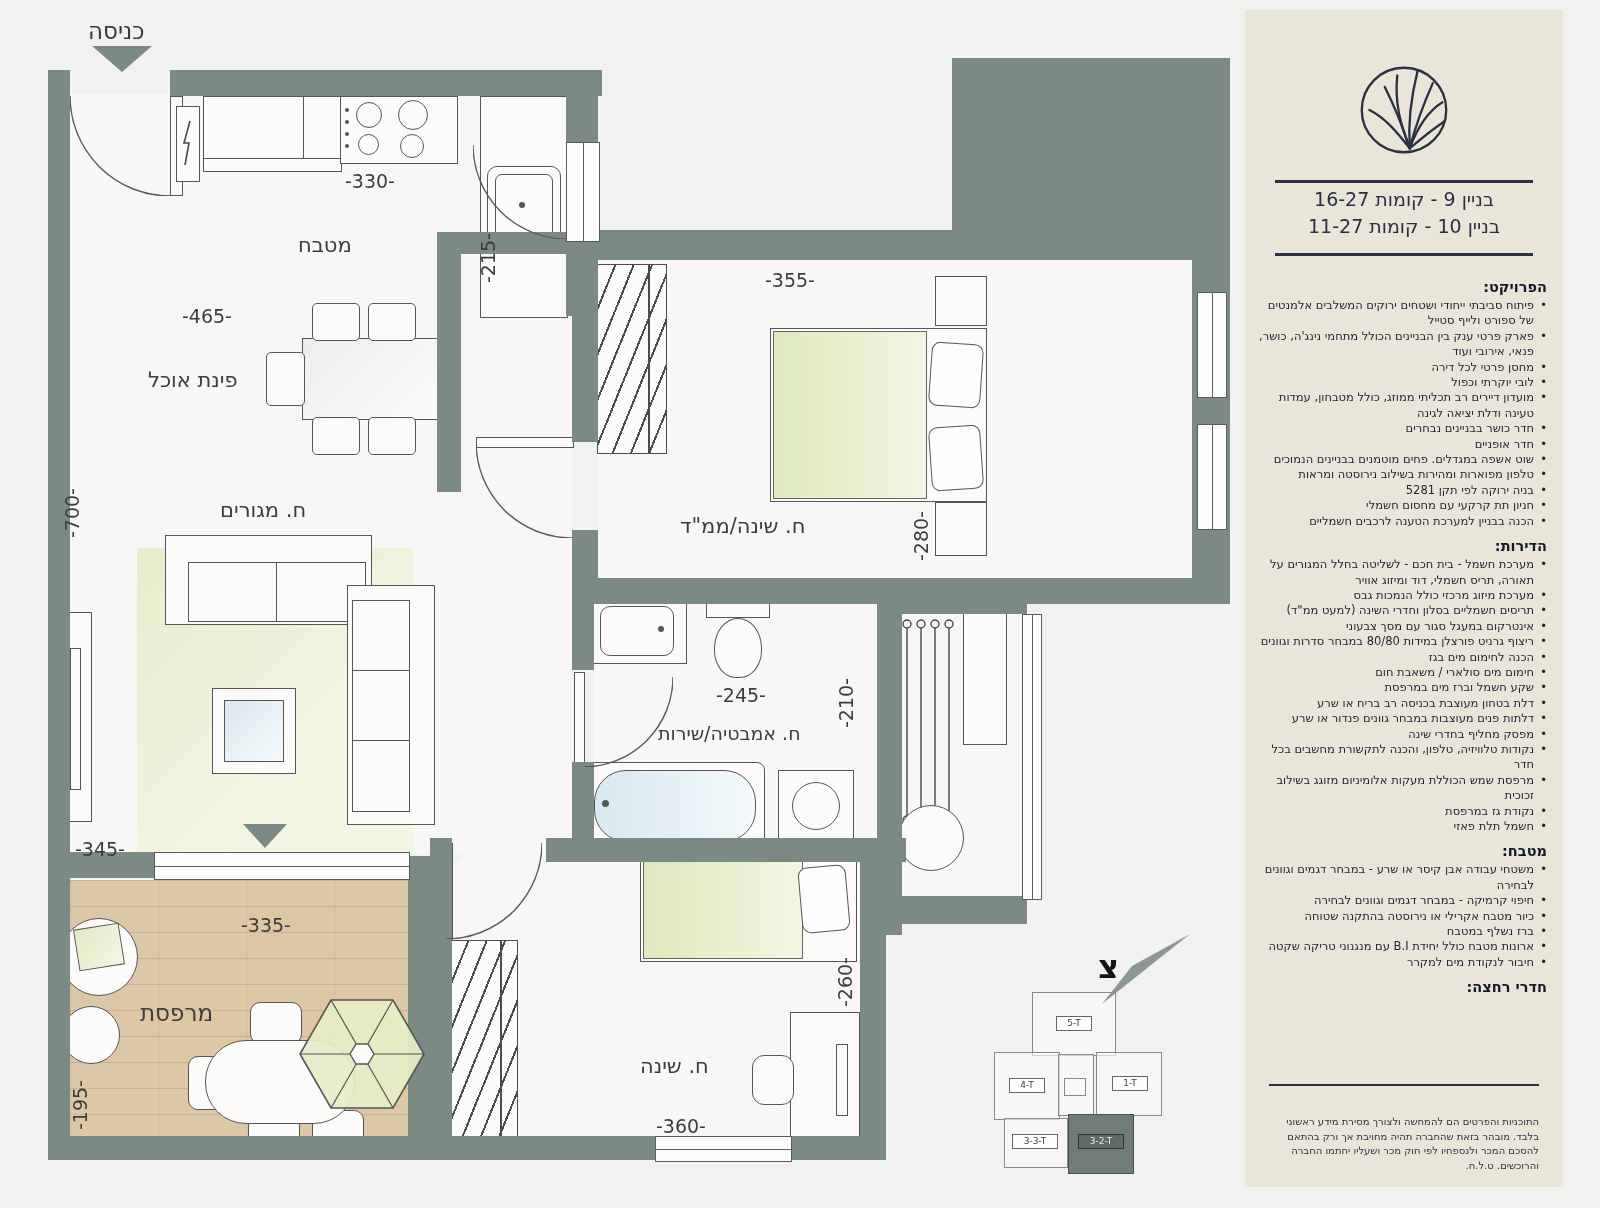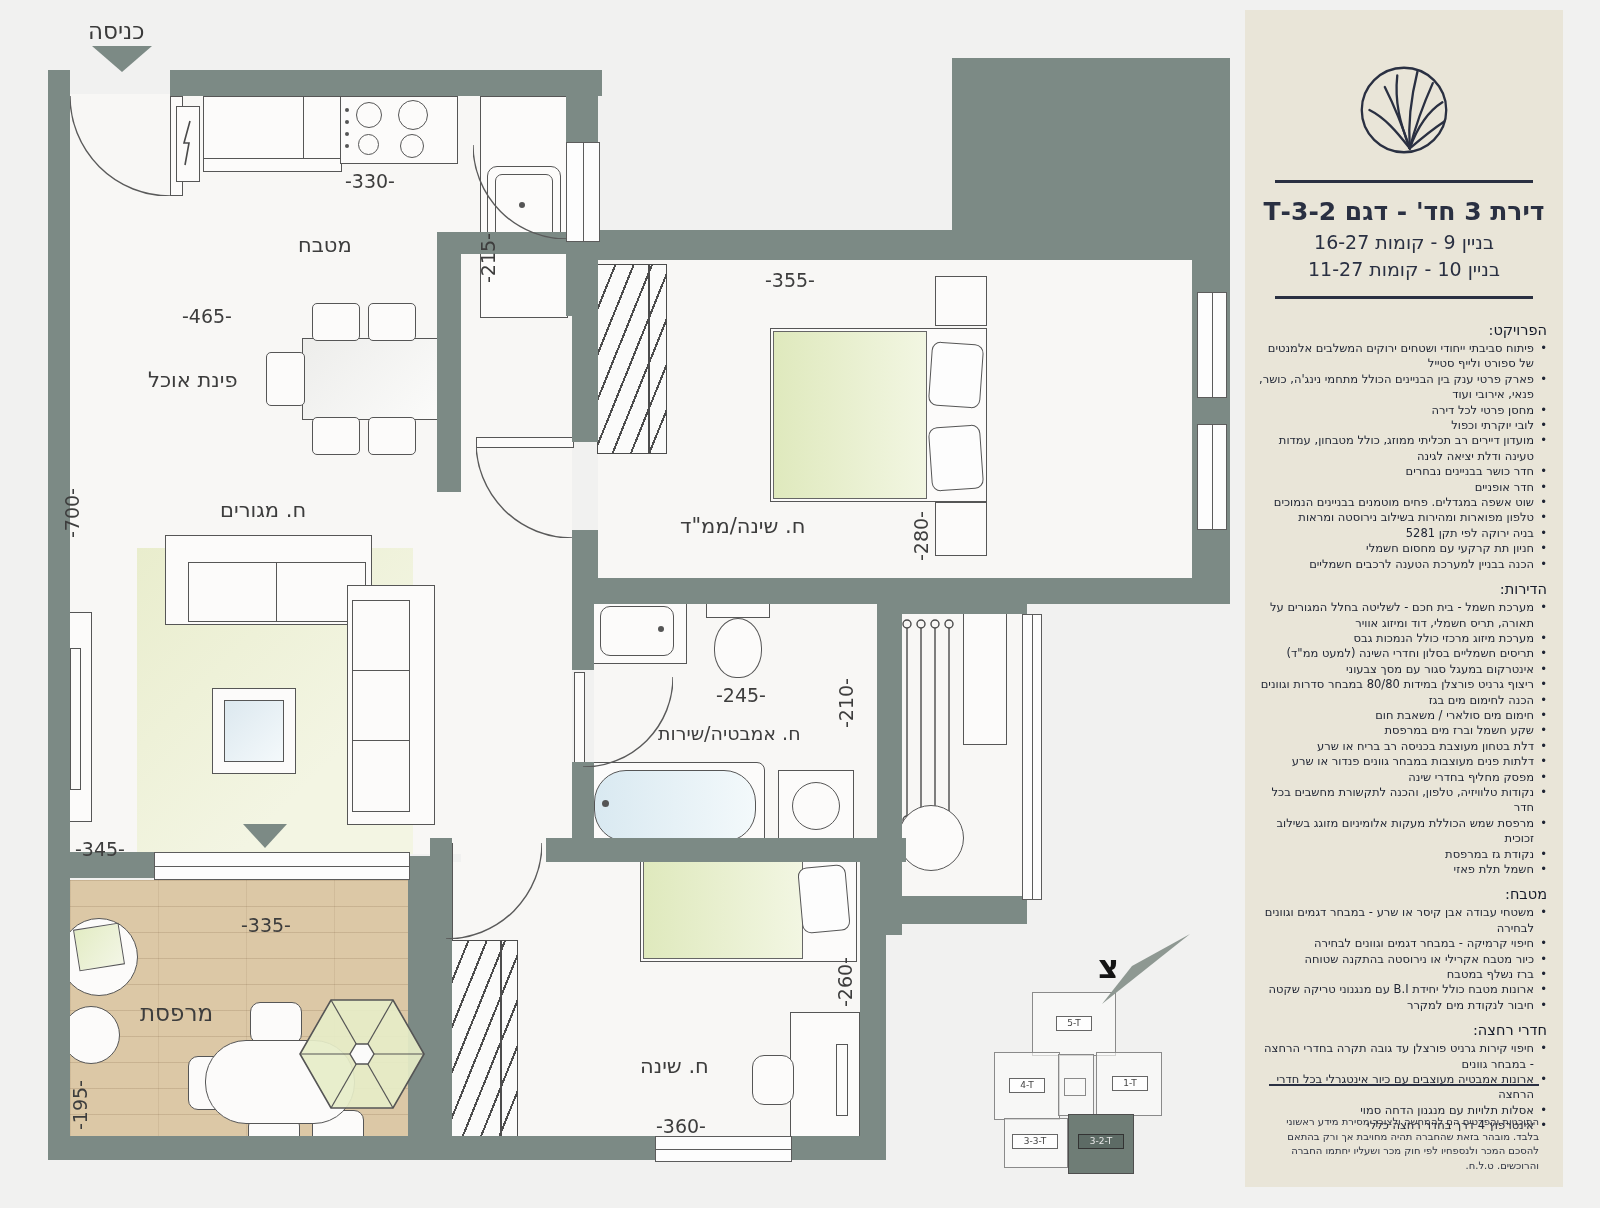--- a/index.html
+++ b/index.html
@@ -40,21 +40,21 @@
           background:rgba(255,255,255,.85);text-align:center;line-height:13px;height:13px;}
   .kp-lbl-hl{background:#5d6b65;color:#e8e8e8;border-color:#333;}
   
   #panel{position:absolute;left:1245px;top:10px;width:318px;height:1177px;background:#e9e5d8;
          z-index:8;overflow:hidden;color:#1e2433;}
   #panel .logo{display:block;margin:52px auto 0;}
   .rule{height:3px;background:#2a3042;margin:22px 30px 0;}
   .ttl{direction:rtl;text-align:center;font-size:25px;font-weight:bold;color:#2a3042;margin-top:14px;}
   .sub{direction:rtl;text-align:center;font-size:19px;color:#2a3042;margin-top:5px;}
   .sections{direction:rtl;text-align:right;padding:14px 16px 0 14px;}
-  .sec-h{font-size:14.5px;font-weight:normal;margin:9px 0 3px;color:#141a29;}
+  .sec-h{font-size:14.5px;font-weight:bold;margin:9px 0 3px;color:#141a29;}
   .li{position:relative;padding-right:13px;font-size:11.5px;line-height:1.34;color:#1e2433;}
   .li::before{content:"•";position:absolute;right:0;top:0;}
   .panel-footer{position:absolute;left:24px;right:24px;bottom:14px;direction:rtl;}
   .panel-footer .rule2{height:2.5px;background:#2a3042;margin-bottom:10px;}
   .disc{font-size:10px;line-height:1.45;color:#2e3342;text-align:right;margin-top:29px;}
 </style>
 </head>
 <body>
 
 <div id="page">
@@ -285,21 +285,20 @@
         <path d="M56,90 C42,72 30,58 14,50"></path>
         <path d="M56,90 C46,64 40,42 43,14"></path>
         <path d="M56,90 C54,62 57,38 64,10"></path>
         <path d="M56,90 C64,68 74,52 90,42"></path>
         <path d="M56,90 C70,78 80,70 92,62"></path>
         <path d="M30,26 C38,42 47,62 56,90"></path>
         <path d="M80,22 C72,40 63,62 56,90"></path>
       </g>
     </svg>
     <div class="rule"></div>
-    <div class="ttl">דירת 3 חד' - דגם 3-2-T</div>
     <div class="sub">בניין 9  - קומות 16-27</div>
     <div class="sub">בניין 10 - קומות 11-27</div>
     <div class="rule" style="margin-top:16px;"></div>
 
     <div class="sections">
       <div class="sec-h">הפרויקט:</div>
       <div>
           <div class="li">פיתוח סביבתי ייחודי ושטחים ירוקים המשלבים אלמנטים של ספורט ולייף סטייל</div>
           <div class="li">פארק פרטי ענק בין הבניינים הכולל מתחמי נינג'ה, כושר, פנאי, אירובי ועוד</div>
           <div class="li">מחסן פרטי לכל דירה</div>
@@ -334,26 +333,20 @@
       <div class="sec-h">מטבח:</div>
       <div>
           <div class="li">משטחי עבודה אבן קיסר או שרע - במבחר דגמים וגוונים לבחירה</div>
           <div class="li">חיפוי קרמיקה - במבחר דגמים וגוונים לבחירה</div>
           <div class="li">כיור מטבח אקרילי או נירוסטה בהתקנה שטוחה</div>
           <div class="li">ברז נשלף במטבח</div>
           <div class="li">ארונות מטבח כולל יחידת B.I עם מנגנוני טריקה שקטה</div>
           <div class="li">חיבור לנקודת מים למקרר</div>
         </div>
       <div class="sec-h">חדרי רחצה:</div>
-      <div>
-          <div class="li">חיפוי קירות גרניט פורצלן עד גובה תקרה בחדרי הרחצה - במבחר גוונים</div>
-          <div class="li">ארונות אמבטיה מעוצבים עם כיור אינטגרלי בכל חדרי הרחצה</div>
-          <div class="li">אסלות תלויות עם מנגנון הדחה סמוי</div>
-          <div class="li">אינטרפוץ 4 דרך בחדר רחצה כללי</div>
-        </div>
     </div>
 
     <div class="panel-footer">
       <div class="rule2"></div>
       <div class="disc">התוכניות והפרטים הם להמחשה ולצורך מסירת מידע ראשוני בלבד. מובהר בזאת שהחברה תהיה מחויבת אך ורק בהתאם להסכם המכר ולנספחיו לפי חוק מכר ושעליו יחתמו החברה והרוכשים. ט.ל.ח.</div>
     </div>
   </div>
 
 </div>
 

